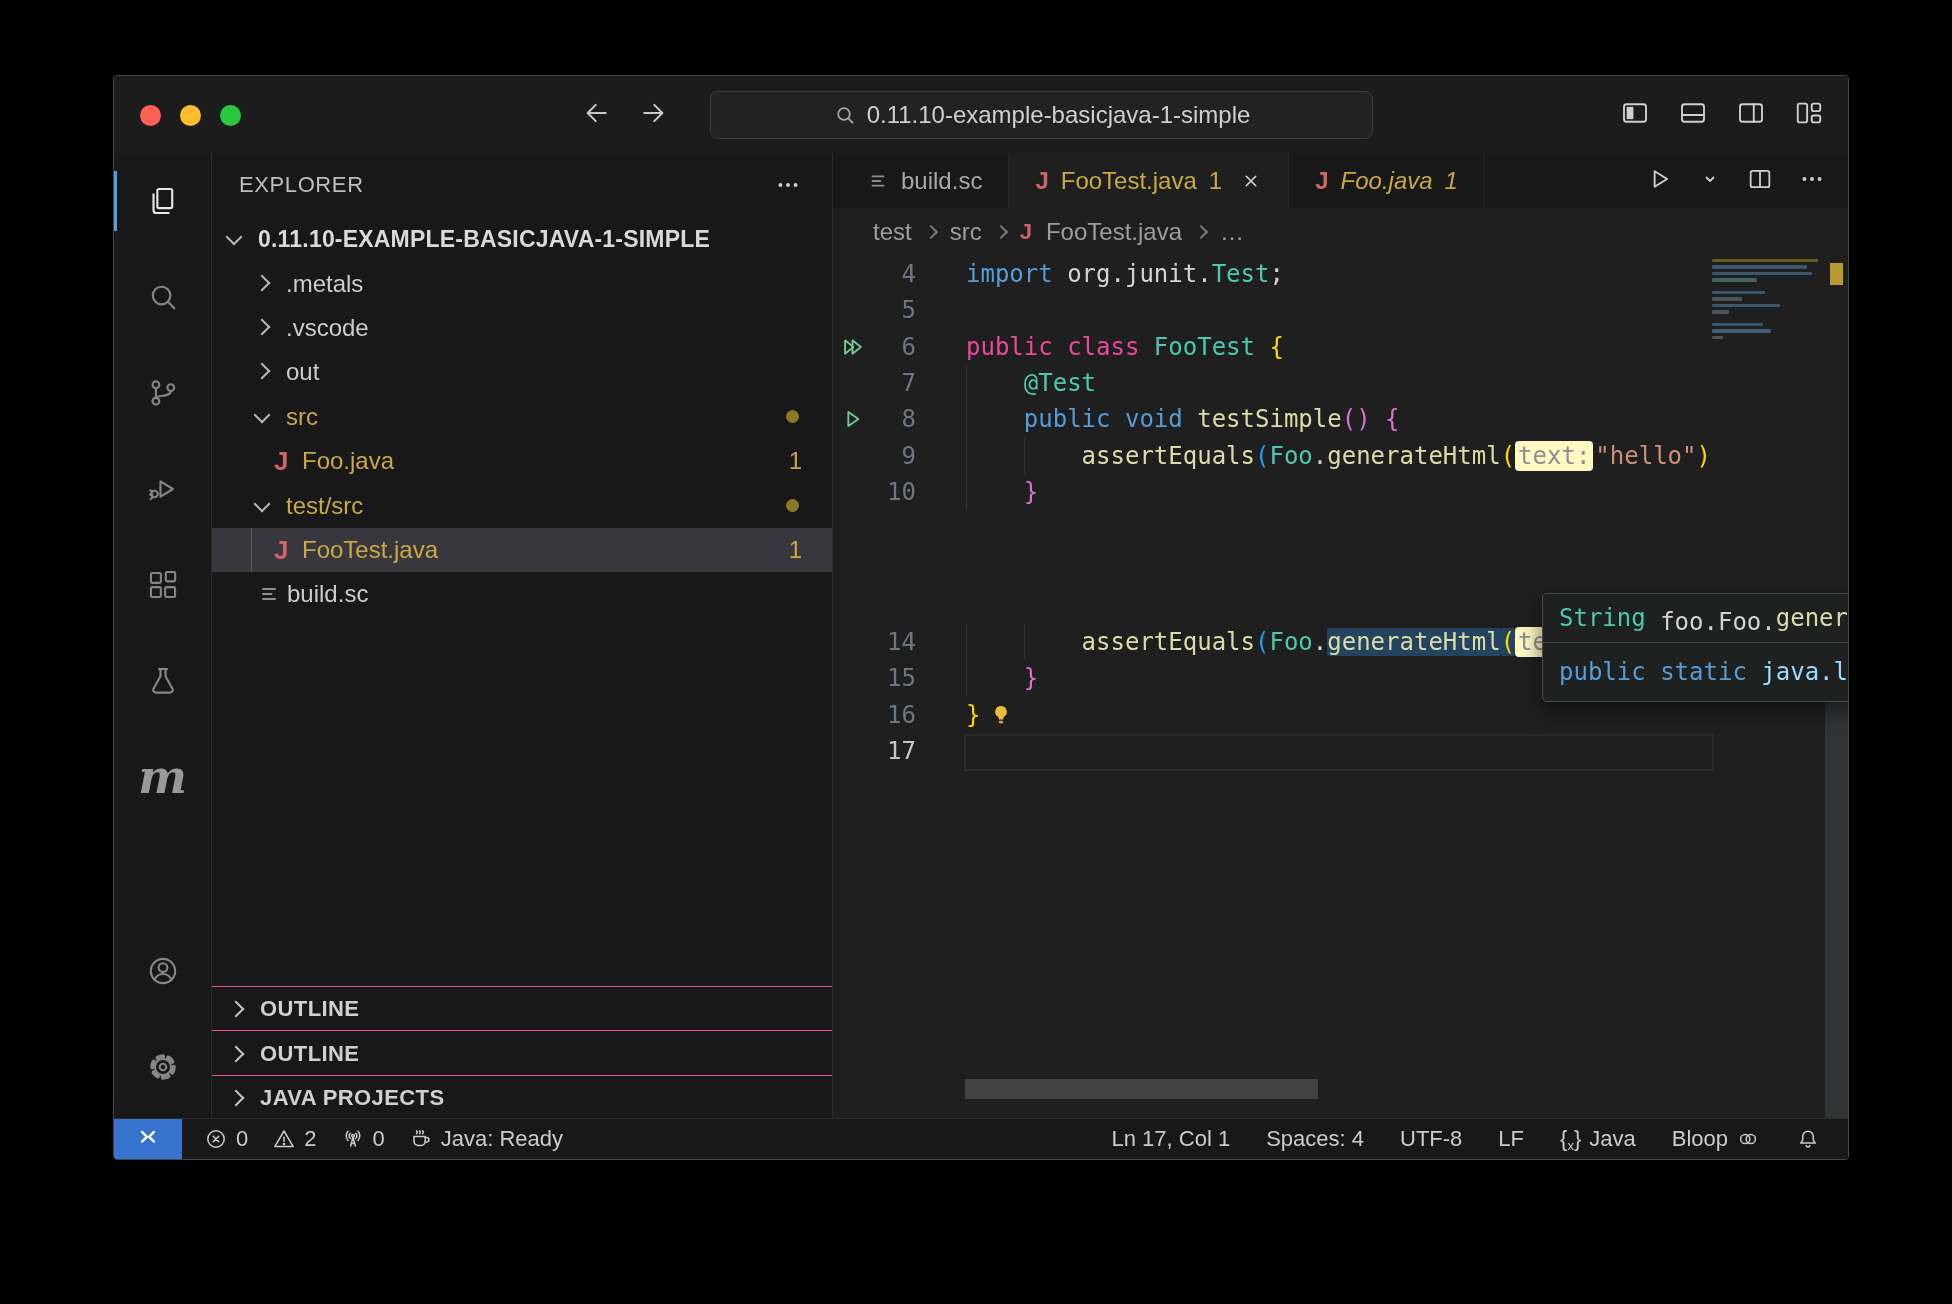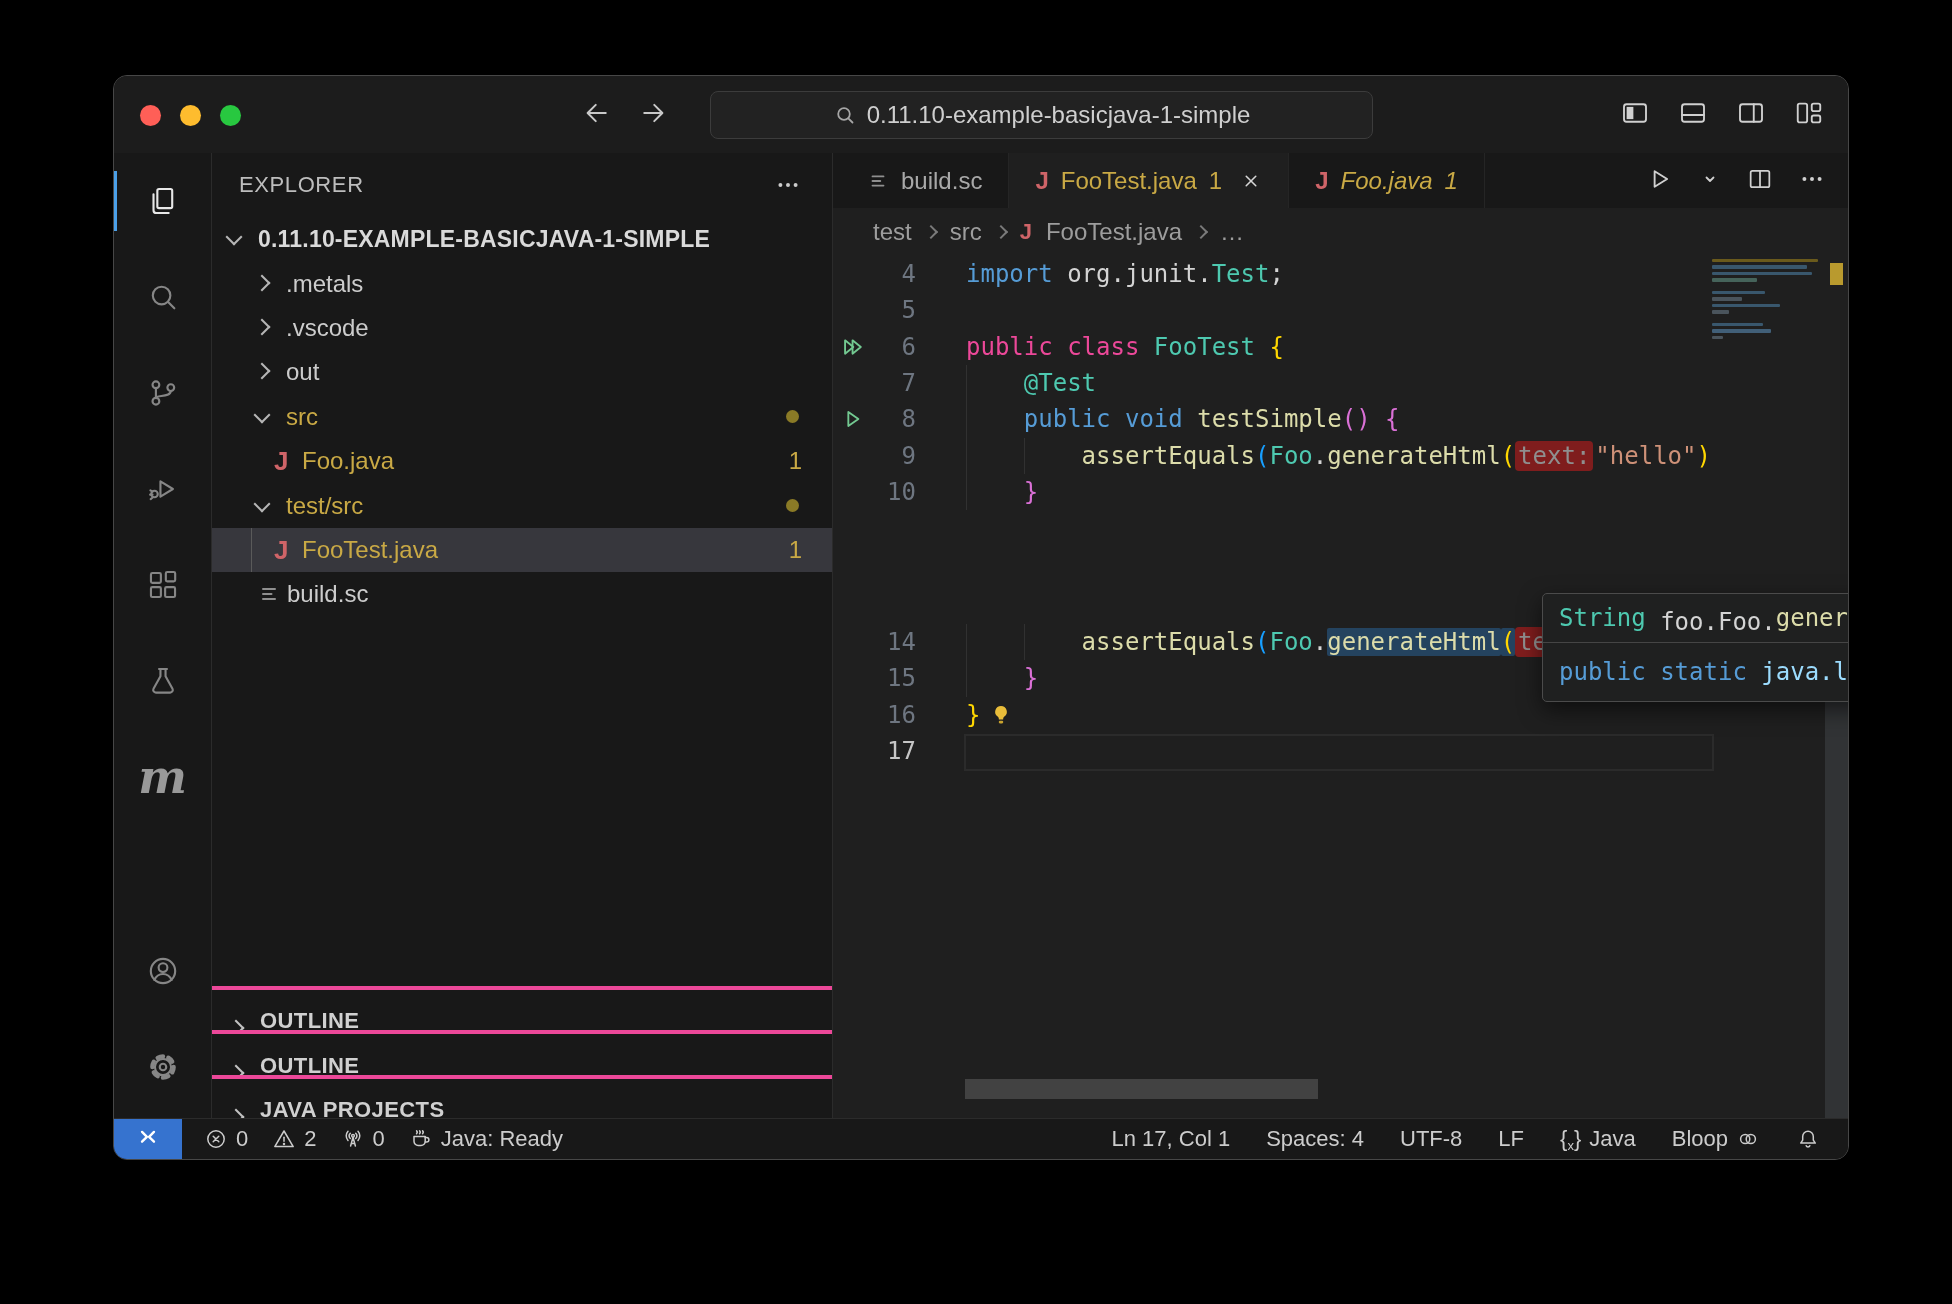--- a/index.html
+++ b/index.html
@@ -1,18 +1,18 @@
 <!DOCTYPE html>
 <html style="--warn: #c9a945; --remotebg: #3673cf; --javaicon: #cf6468; --green: #73c991; --activeborder: #4ba0e8;"><head>
 <meta charset="utf-8">
 <style>
   html,body{margin:0;padding:0;background:#000;}
   body{width:1952px;height:1304px;position:relative;font-family:"Liberation Sans",sans-serif;overflow:hidden;}
   .window{position:absolute;left:113px;top:75px;width:1736px;height:1085px;background:#181818;
-          border:1px solid #474747;border-radius:14px;overflow:hidden;box-sizing:border-box;}
+          border:1px solid #474747;border-radius:4px;overflow:hidden;box-sizing:border-box;}
   
   .titlebar{position:relative;height:77px;background:#1c1c1c;border-bottom:1px solid #2b2b2b;}
   .tl{position:absolute;top:29px;width:21px;height:21px;border-radius:50%;}
   .tl.r{left:26px;background:#ff5f57}.tl.y{left:66px;background:#febc2e}.tl.g{left:106px;background:#28c840}
   .navarrows{position:absolute;left:468px;top:0;height:77px;display:flex;align-items:center;gap:26px;color:#c8c8c8;}
   .cmdcenter{position:absolute;left:596px;top:15px;width:661px;height:46px;background:#222222;border:1px solid #3c3c3c;
              border-radius:8px;display:flex;align-items:center;justify-content:center;gap:10px;color:#cfcfcf;font-size:24px;}
   .cmdcenter .mag{color:#a6a6a6;display:flex;}
   .wlicons{position:absolute;right:24px;top:0;height:77px;display:flex;align-items:center;gap:28px;color:#d0d0d0;}
   
@@ -34,21 +34,21 @@
   .trow.warn .lbl{color:var(--warn);}
   .trow.rootrow .lbl{font-weight:700;color:#dadada;font-size:23px;letter-spacing:.2px;}
   .chev{position:absolute;width:10px;height:10px;border-right:2.2px solid #b6b6b6;border-bottom:2.2px solid #b6b6b6;}
   .chev.right{transform:rotate(-45deg);margin-top:-2px;}
   .chev.down{transform:rotate(45deg);margin-top:-4px;}
   .jicon{position:absolute;font-weight:700;font-size:26px;color:var(--javaicon);line-height:1;}
   .flicon{position:absolute;color:#8f8f8f;display:flex;}
   .badge1{position:absolute;right:30px;color:var(--warn);font-size:24px;}
   .dotb{position:absolute;right:33px;width:13px;height:13px;border-radius:50%;background:#8a7a26;}
   .tguide{position:absolute;left:39px;top:0;bottom:0;width:1px;background:#5a5a5a;}
-  .sb-section{position:absolute;left:0;right:0;height:44.4px;border-top:4px solid #ec4899;display:flex;align-items:flex-end;background:#181818;}
+  .sb-section{position:absolute;left:0;right:0;height:44.4px;border-top:1px solid #ec4899;display:flex;align-items:center;background:#181818;}
   .sb-section .chevs{width:10px;height:10px;border-right:2.2px solid #c2c2c2;border-bottom:2.2px solid #c2c2c2;transform:rotate(-45deg);margin:0 18px 0 18px;}
   .sb-section .slbl{color:#d0d0d0;font-weight:700;font-size:22px;letter-spacing:.4px;}
   .sb-section.last{border-bottom:1px solid #2b2b2b;}
   
   .editor{flex:1;background:#1f1f1f;position:relative;min-width:0;}
   .tabbar{height:55px;background:#181818;display:flex;align-items:stretch;padding-left:8px;position:relative;}
   .tab{display:flex;align-items:center;padding:0 26px;border-right:1px solid #252525;font-size:24px;color:#a8a8a8;background:#181818;position:relative;}
   .tab.active{background:#1f1f1f;}
   .tab .jicon2{font-weight:700;font-size:24px;color:var(--javaicon);margin-right:12px;}
   .tab .fico{color:#8f8f8f;margin-right:12px;display:flex;}
@@ -61,21 +61,21 @@
   .breadcrumb .bsep{width:8px;height:8px;border-right:2px solid #7a7a7a;border-bottom:2px solid #7a7a7a;transform:rotate(-45deg);}
   .breadcrumb .jicon3{font-weight:700;font-size:22px;color:var(--javaicon);}
   .code{position:absolute;top:103px;left:0;right:0;bottom:0;overflow:hidden;font-family:"DejaVu Sans Mono",monospace;font-size:24px;}
   .cl{position:absolute;left:0;right:143px;height:36.33px;line-height:36.33px;white-space:pre;}
   .lnum{position:absolute;left:0;width:83px;text-align:right;color:#6e7681;}
   .lnum.cur{color:#c6c6c6;}
   .ct{position:absolute;left:133px;white-space:pre;}
   .guide{position:absolute;top:0;bottom:0;width:1px;background:#313131;}
   .runic{position:absolute;left:6px;top:4px;color:var(--green);display:flex;}
   .tk.hl{background:#24435f;border-radius:2px;}
-  .tk.inlay{background:#7f1d1d;color:#8f8f8f;border-radius:4px;padding:1px 3px;margin-right:2px;}
+  .tk.inlay{background:#fef9c3;color:#8f8f8f;border-radius:4px;padding:1px 3px;margin-right:2px;}
   .curbox{position:absolute;left:131px;width:746px;height:33px;border:2px solid #2b2b2b;}
   .bulbic{display:inline-flex;vertical-align:-5px;margin-left:8px;}
   
   .minimap{position:absolute;top:3px;width:116px;height:130px;}
   .mmrow{position:absolute;left:3px;height:3.4px;border-radius:1px;}
   .ruler-mark{position:absolute;width:13px;height:22px;background:#b99a2e;}
   .vslider{position:absolute;width:26px;background:#313335;}
   .hslider{position:absolute;height:20px;background:#424242;}
   
   .tooltip{position:absolute;left:709px;top:440px;width:996px;background:#1f2020;border:1px solid #4b4b4b;border-radius:5px;

